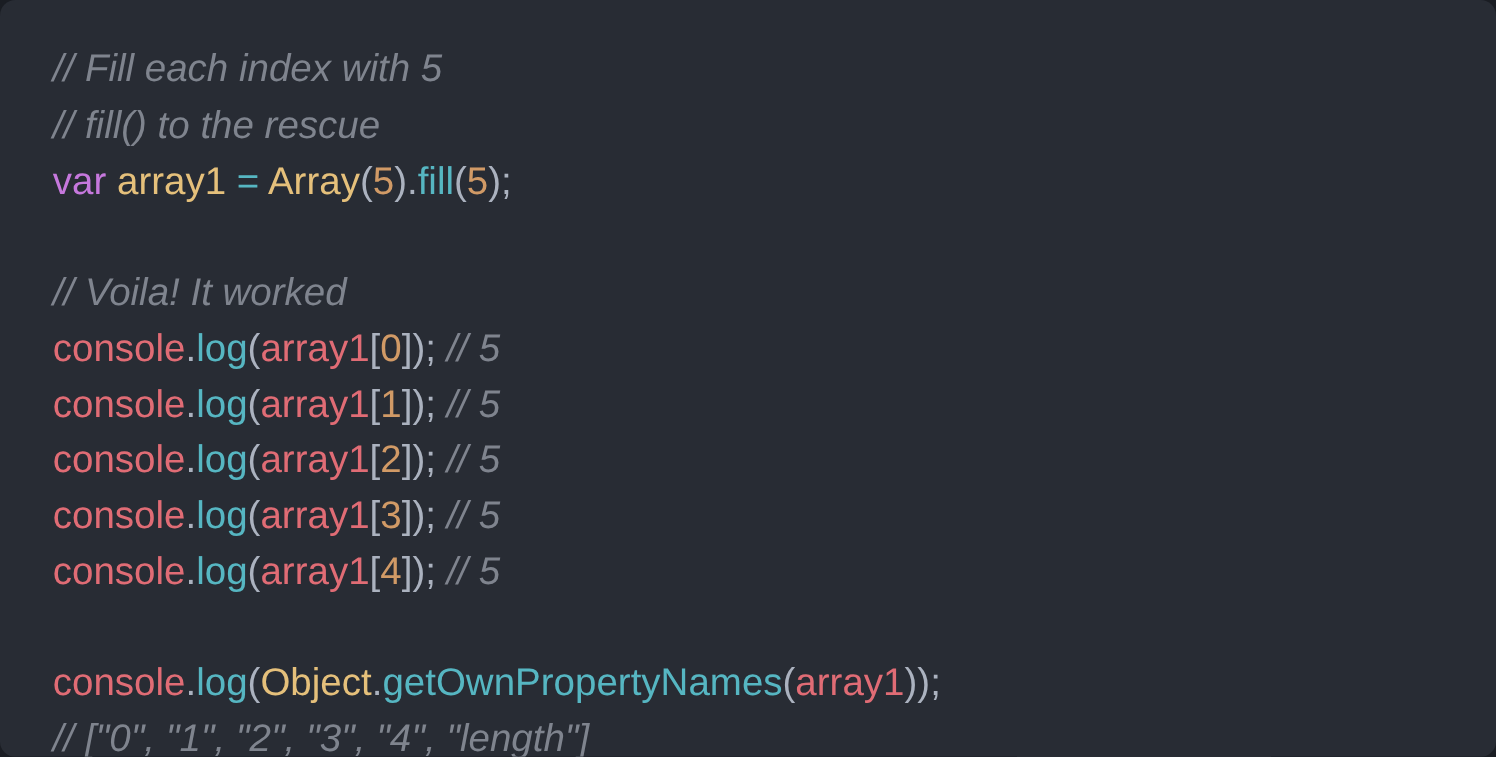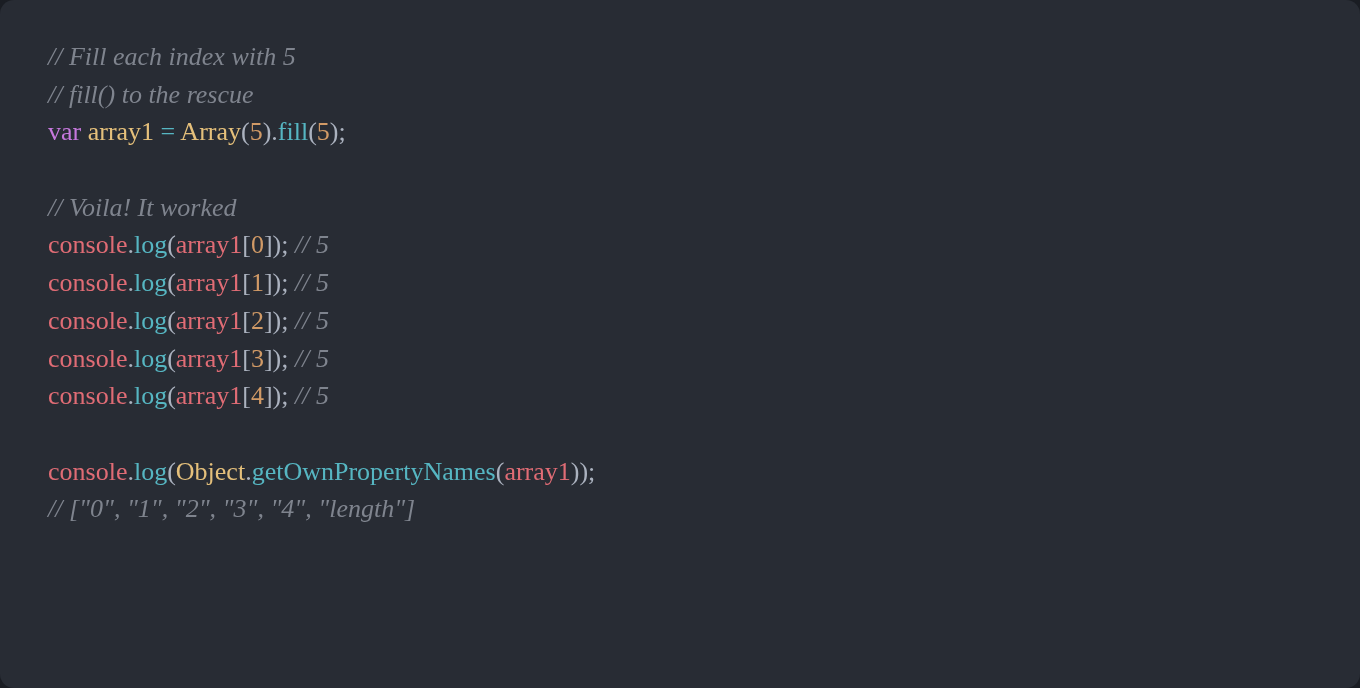--- a/index.html
+++ b/index.html
@@ -11,22 +11,22 @@
     overflow: hidden;
   }
   .code-block {
     background: #282c34;
     border-radius: 14px;
     margin: 0;
     width: 1360px;
     height: 688px;
     box-sizing: border-box;
     padding: 38px 48px;
-    font-family: Liberation Serif, serif;
-    font-size: 26px;
+    font-family: Liberation Sans, sans-serif;
+    font-size: 35px;
     line-height: 1.45;
     white-space: pre;
     color: #abb2bf;
     overflow: hidden;
   }
   .tok-comment   { color: #7f848e; font-style: italic; }
   .tok-keyword   { color: #c678dd; }
   .tok-ident     { color: #e5c07b; }
   .tok-op        { color: #56b6c2; }
   .tok-class     { color: #e5c07b; }

